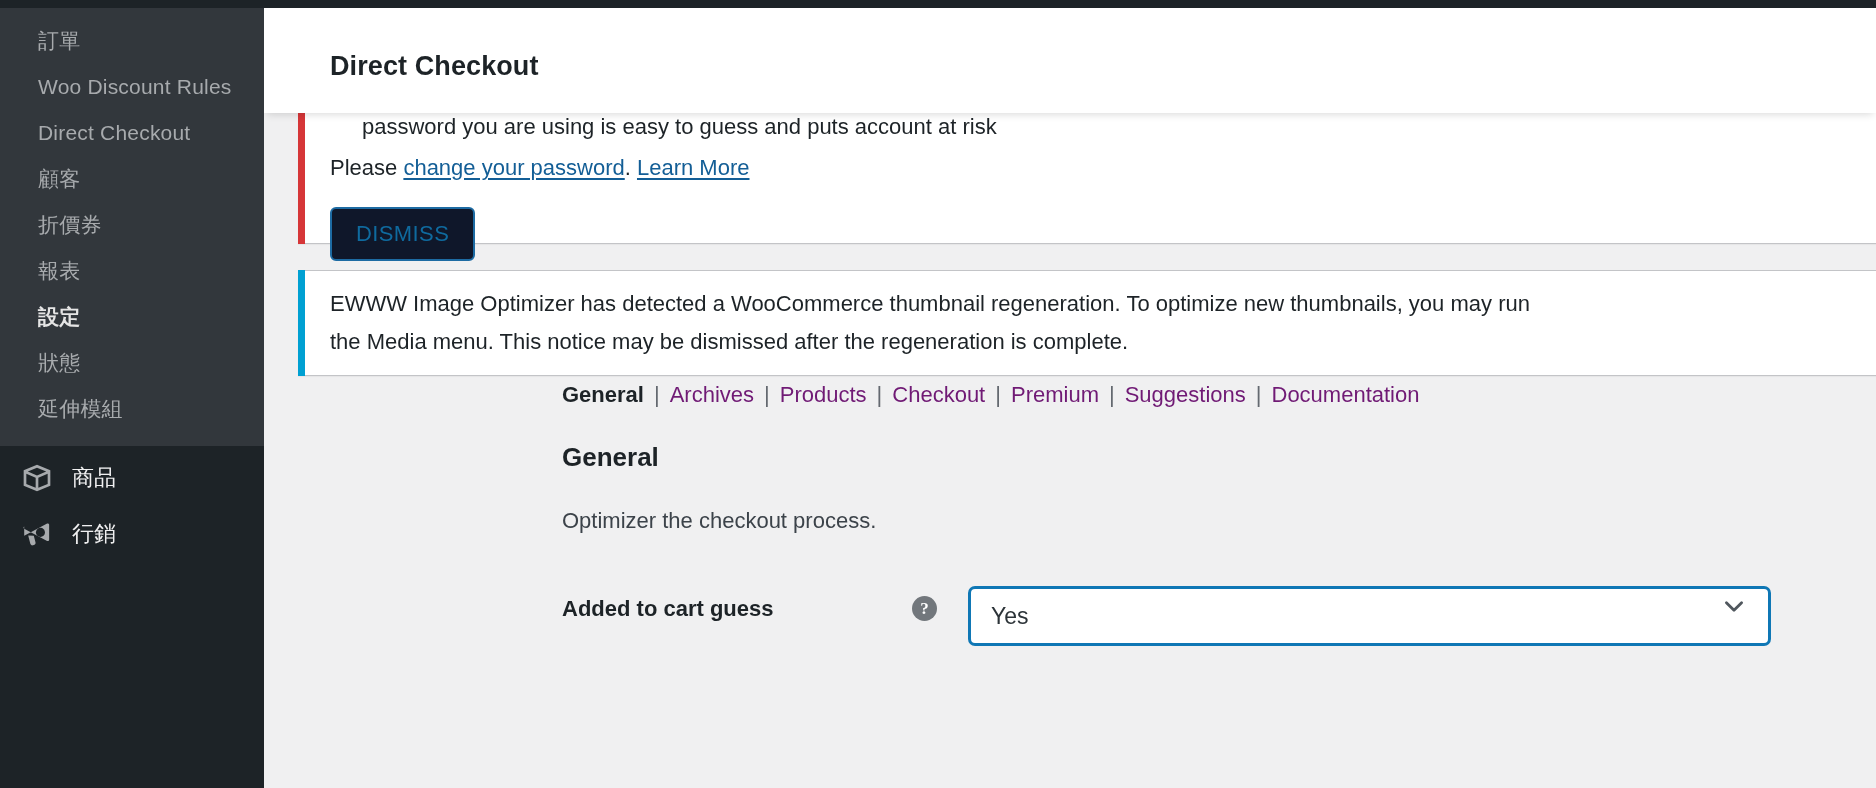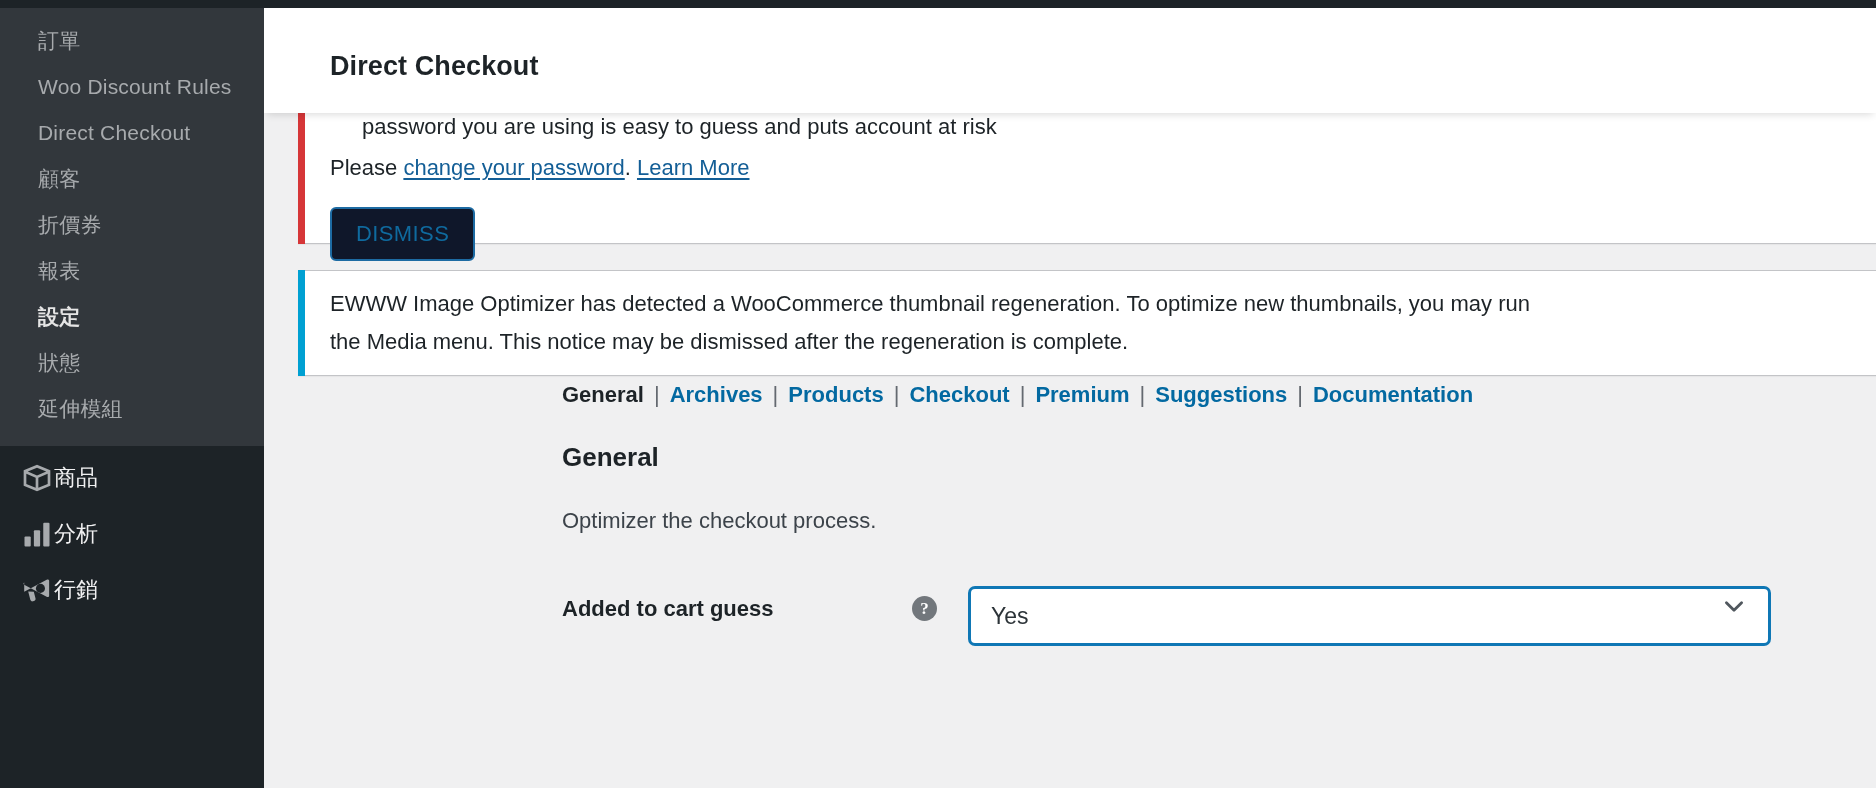--- a/index.html
+++ b/index.html
@@ -68,20 +68,21 @@
   .menu-block {
     position: relative;
     top: 8px;
     background: #1d2327;
     padding-top: 4px;
   }
 
   .menu-item {
     display: flex;
     align-items: center;
+    gap: 18px;
     padding: 11px 0 11px 20px;
     color: #f0f0f1;
     font-size: 22px;
     line-height: 32px;
     white-space: nowrap;
     cursor: pointer;
   }
 
   .menu-icon {
     width: 34px;
@@ -203,24 +204,23 @@
   
   .subsubsub {
     position: absolute;
     top: 372px;
     left: 298px;
     font-size: 22px;
     line-height: 30px;
     white-space: nowrap;
   }
   .subsubsub .tab {
-    color: #0369a1;
+    color: #701a75;
     text-decoration: none;
     cursor: pointer;
-    font-weight: bold;
   }
   .subsubsub .tab.current {
     color: #1d2327;
     font-weight: 700;
     cursor: default;
   }
   .subsubsub .sep {
     color: #646970;
     padding: 0 10px;
   }
@@ -339,30 +339,20 @@
 
       <a class="menu-item">
         <span class="menu-icon">
           <svg width="32" height="32" viewBox="0 0 24 24" fill="currentColor" aria-hidden="true">
             <path d="M12 2 2 6.2v11.6L12 22l10-4.2V6.2L12 2zm0 2.3 6.9 2.9L12 10.1 5.1 7.2 12 4.3zM4 8.9l7 2.9v7.6l-7-2.9V8.9zm9 10.5v-7.6l7-2.9v7.6l-7 2.9z"></path>
           </svg>
         </span>
         <span>商品</span>
       </a>
 
-      <a class="menu-item">
-        <span class="menu-icon">
-          <svg width="30" height="30" viewBox="0 0 24 24" fill="currentColor" aria-hidden="true">
-            <rect x="2" y="14" width="5" height="8" rx="0.8"></rect>
-            <rect x="9.5" y="9" width="5" height="13" rx="0.8"></rect>
-            <rect x="17" y="3" width="5" height="19" rx="0.8"></rect>
-          </svg>
-        </span>
-        <span>分析</span>
-      </a>
 
 
       <a class="menu-item">
         <span class="menu-icon">
           <svg width="32" height="32" viewBox="0 0 24 24" fill="currentColor" aria-hidden="true">
             <path d="M2.4 13.4 19.6 4.2c.7-.4 1.5.1 1.5.9v11.2c0 .8-.8 1.3-1.5.9L2.4 8.1c-.7-.4-.7-1.4 0-1.8v7.1z"></path>
             <circle cx="14.6" cy="10.8" r="3.4" fill="#1d2327"></circle>
             <path d="M5.4 13.2l1.6 6.2c.2.8 1 1.3 1.8 1.1l1-.3c.8-.2 1.3-1 1.1-1.8l-1.3-5"></path>
           </svg>
         </span>

